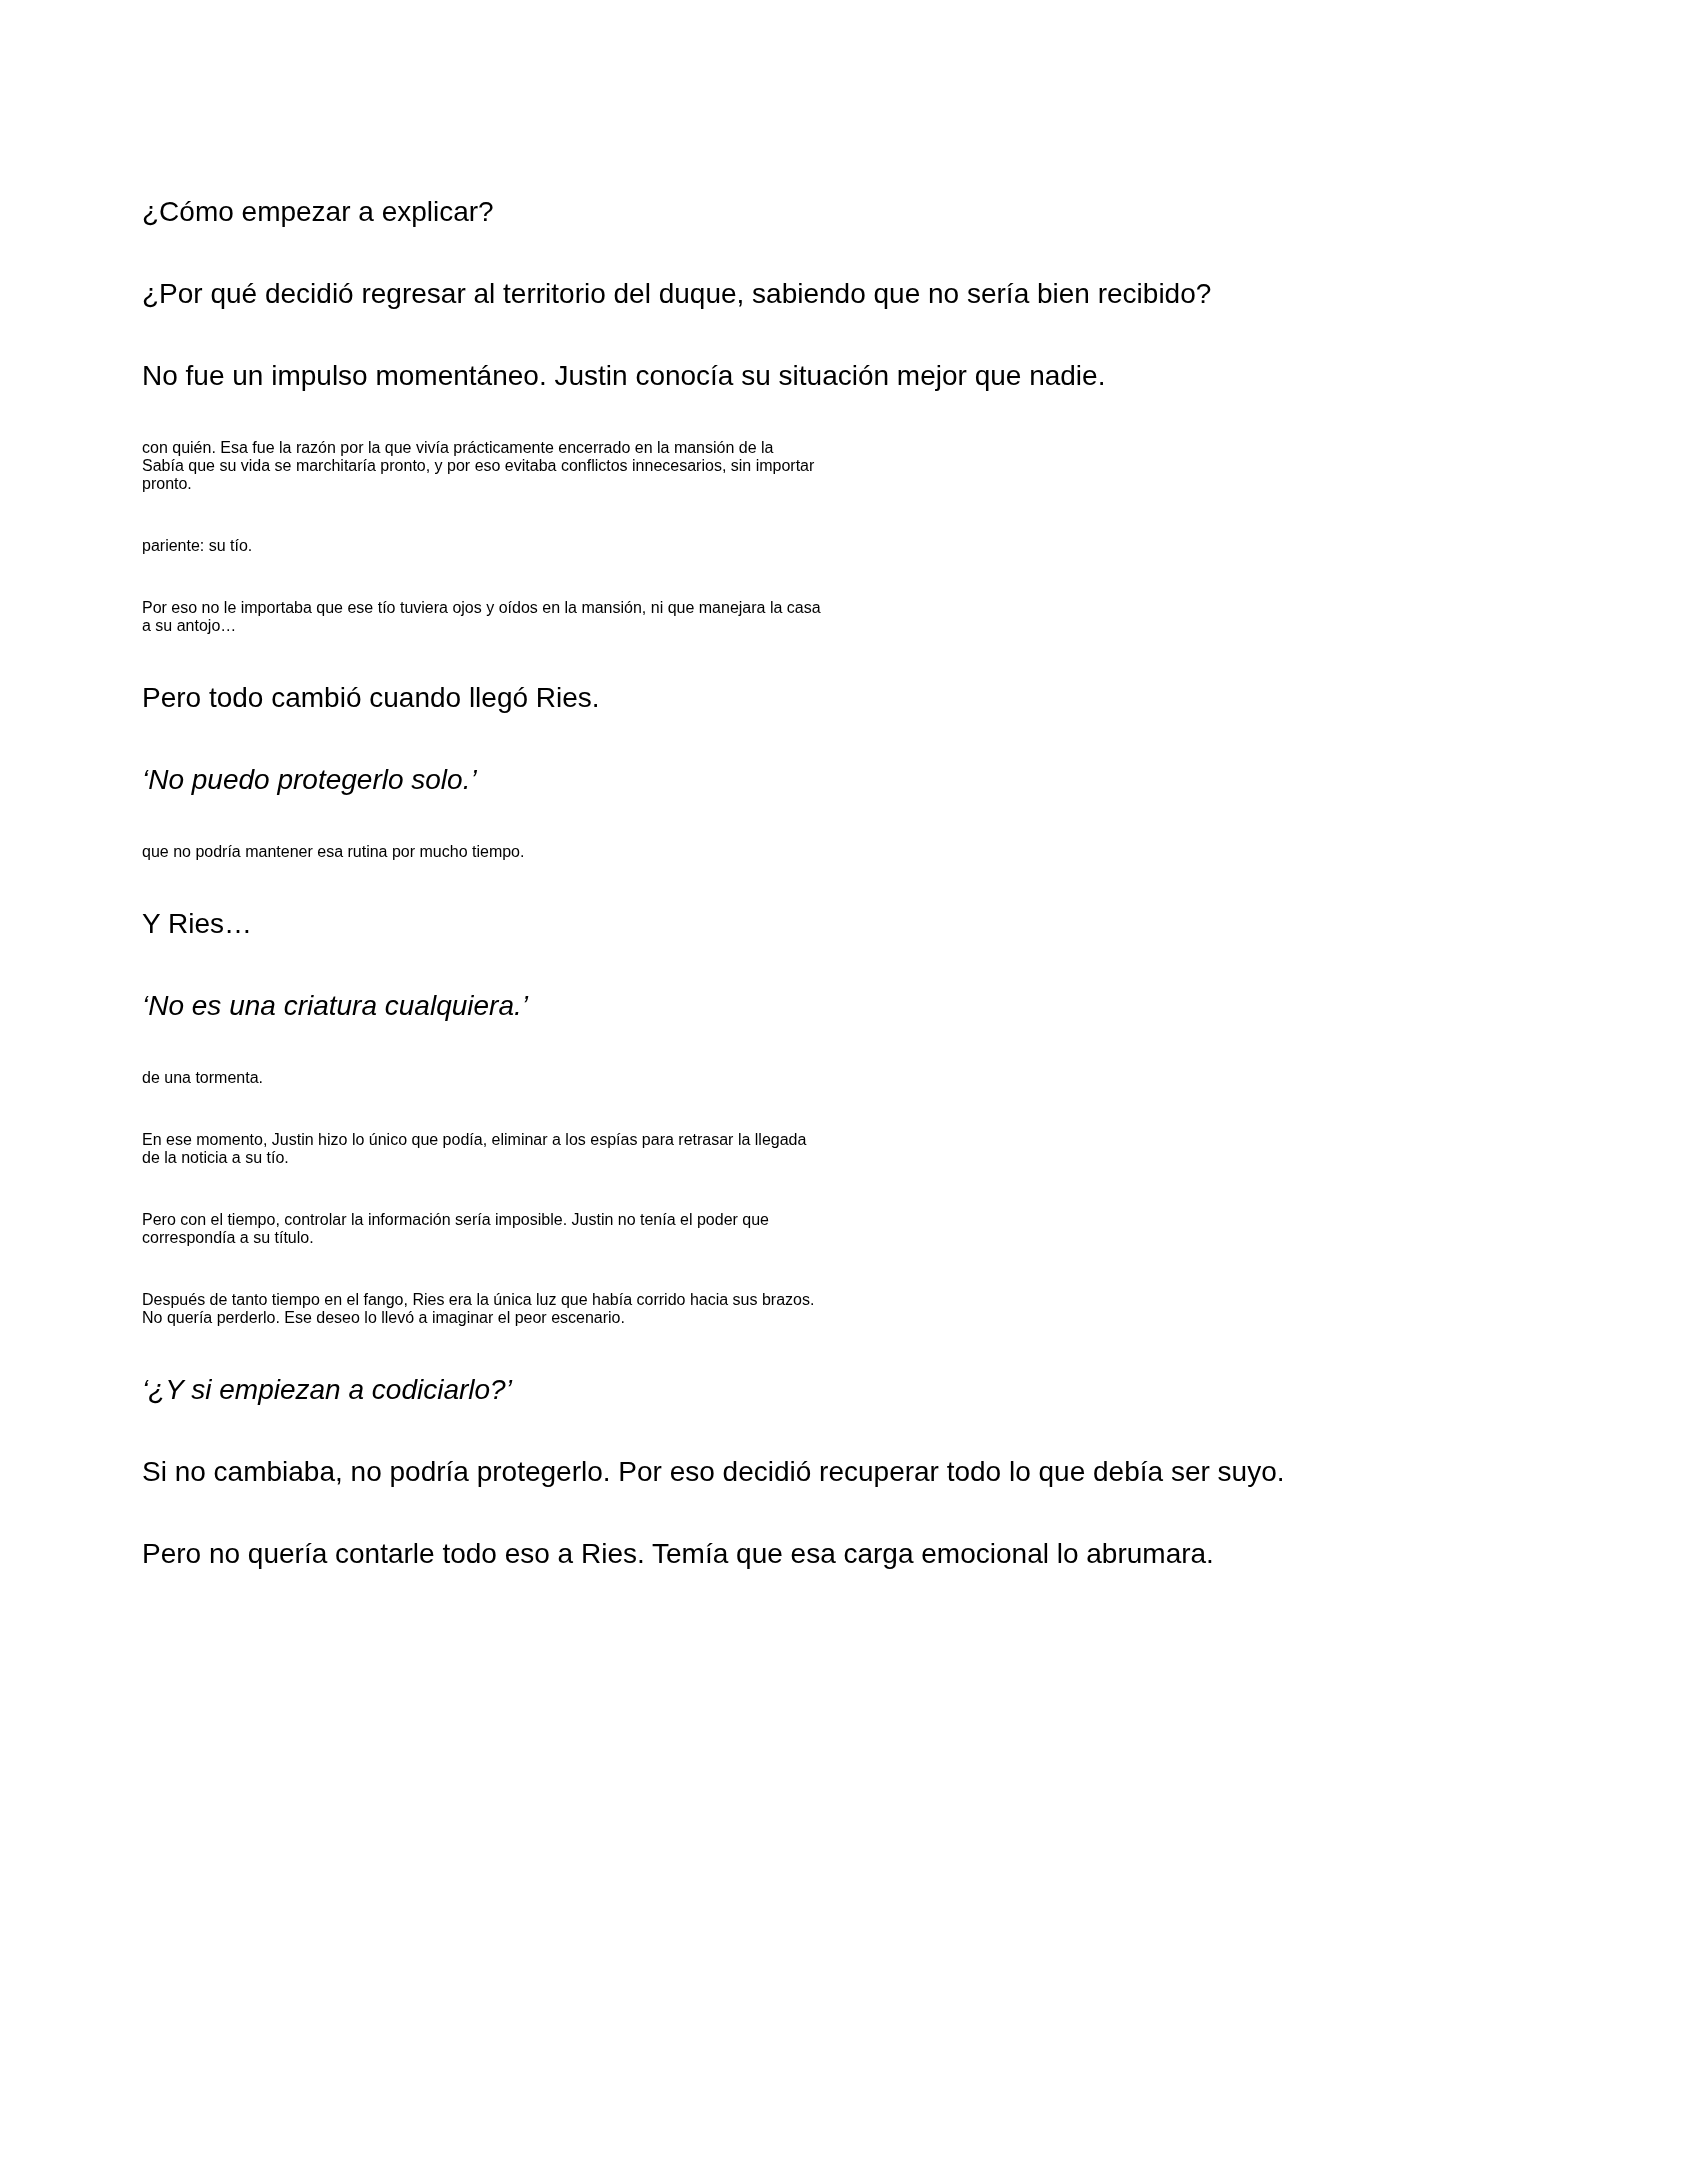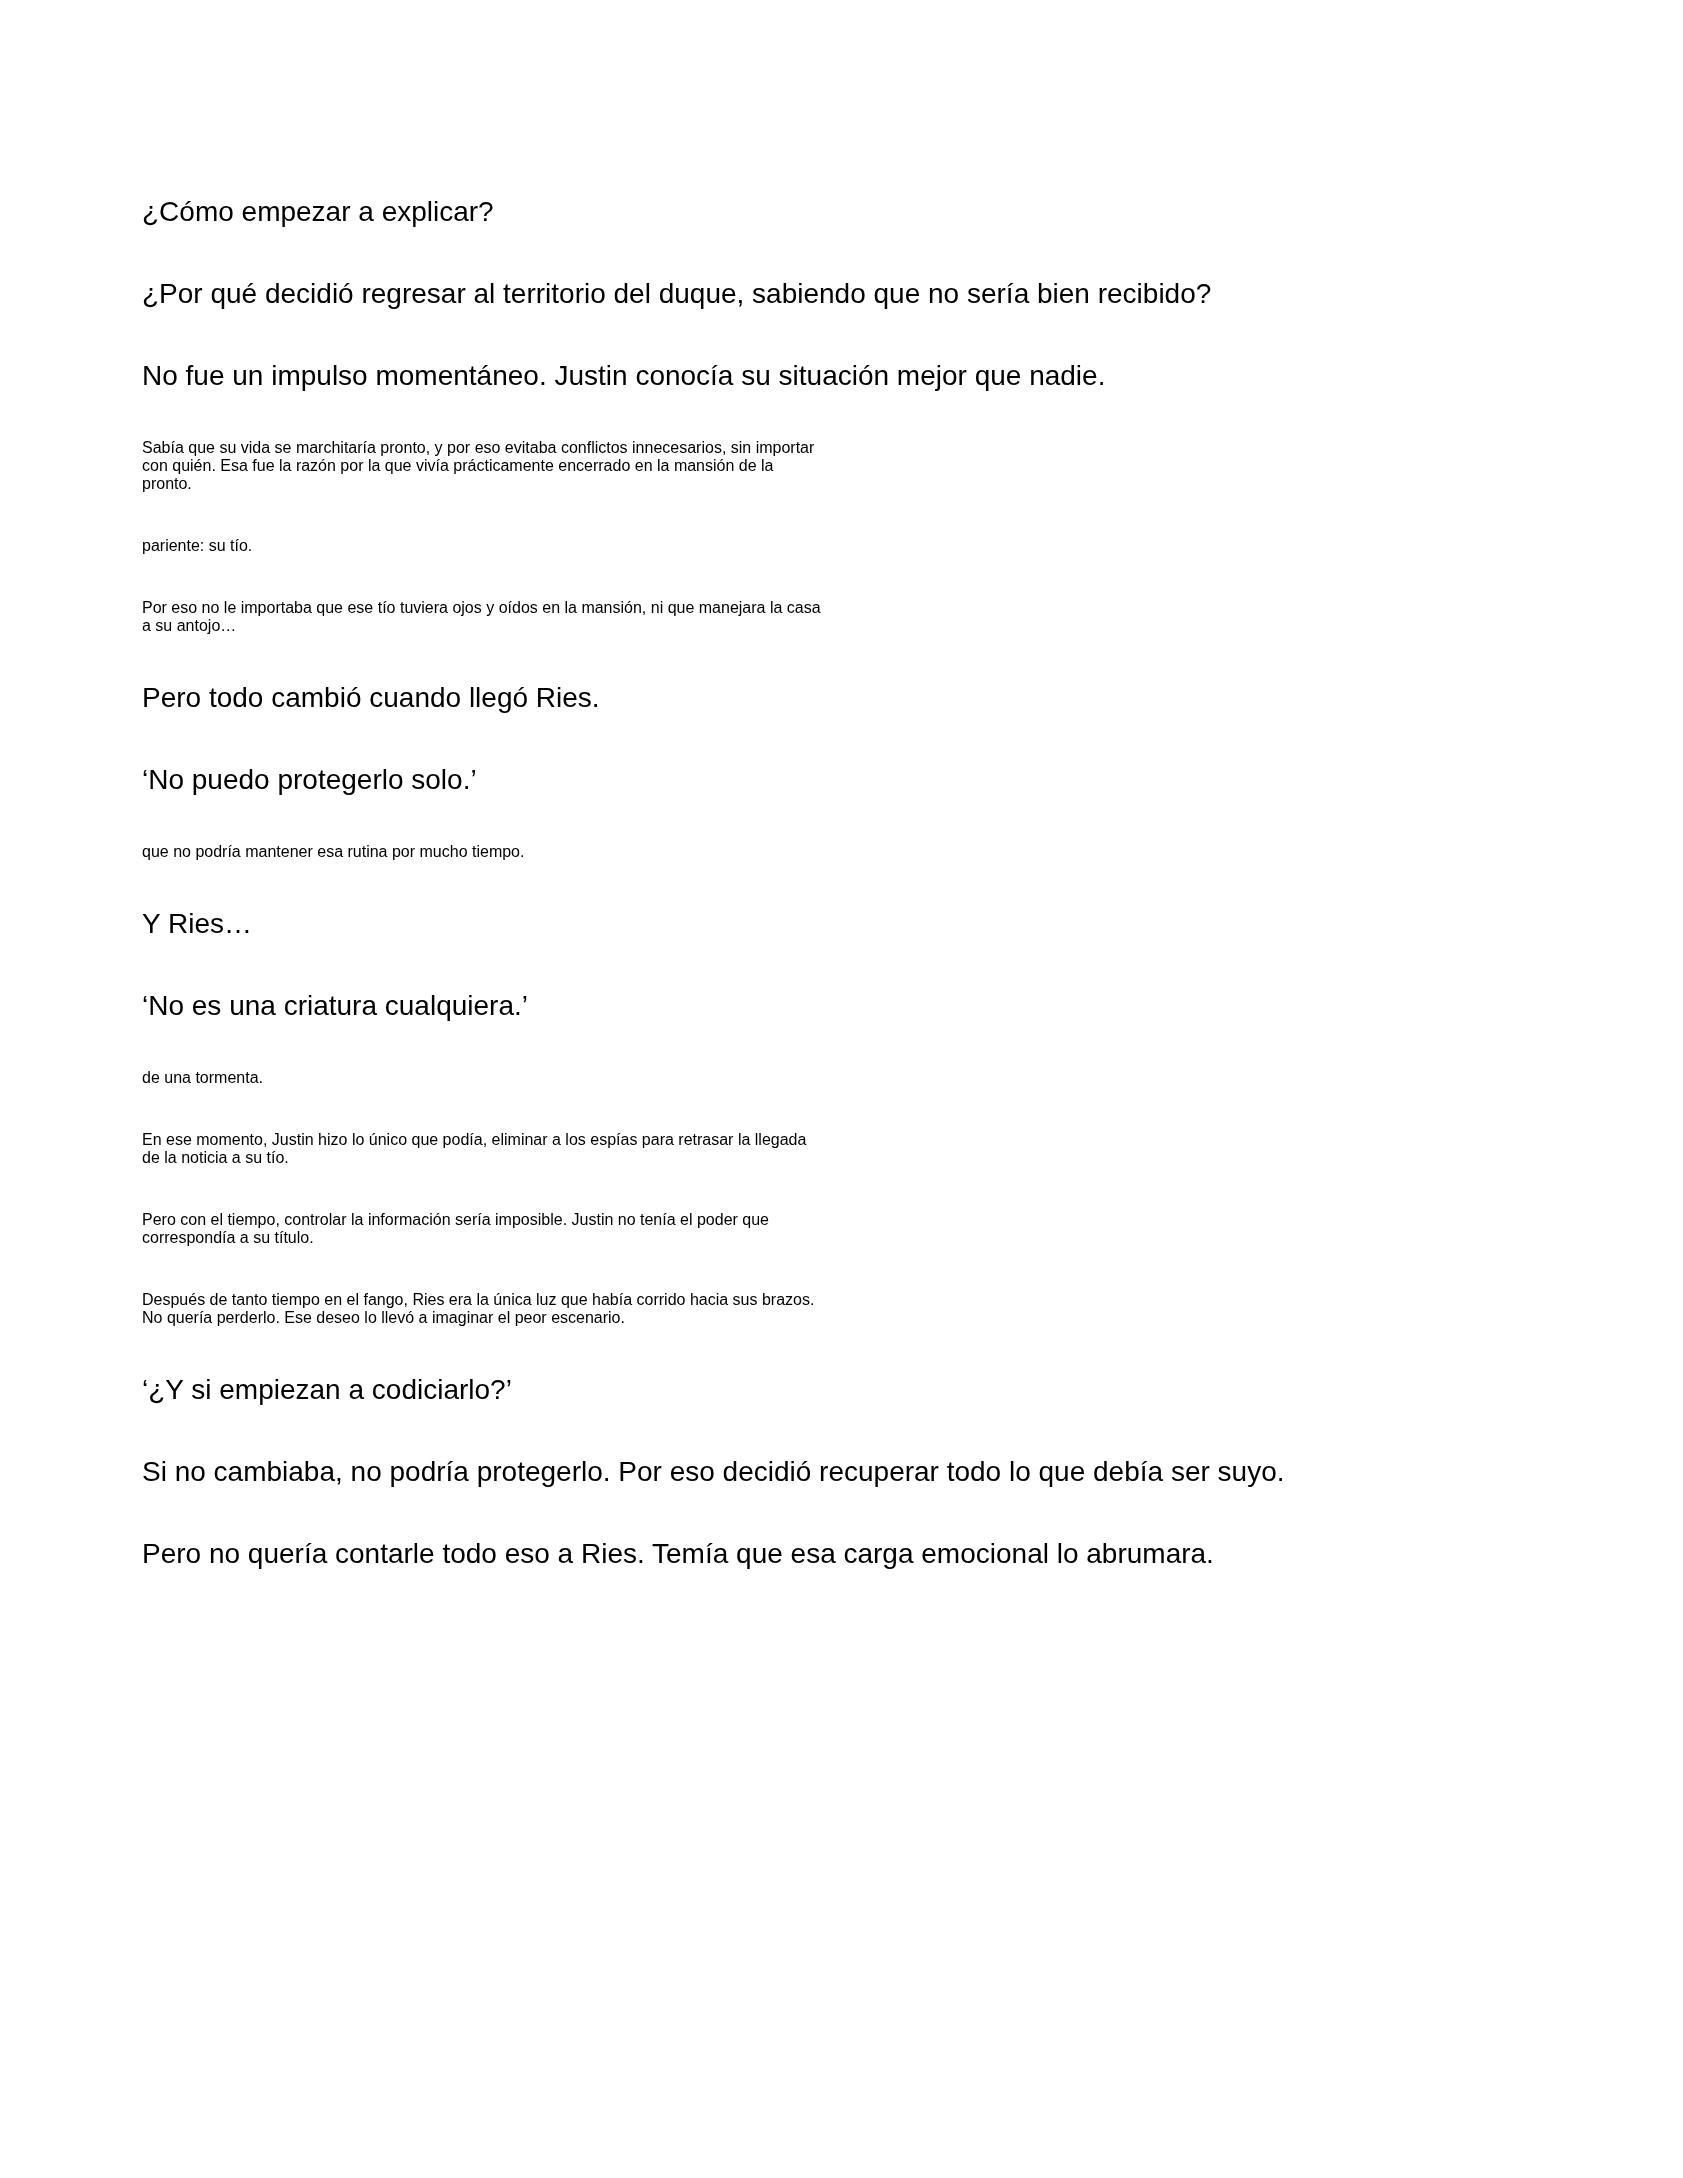--- a/index.html
+++ b/index.html
@@ -24,20 +24,21 @@
   }
   .content p {
     margin: 0 0 44px 0;
     padding: 0;
     font-size: 28px;
     line-height: 38px;
     font-style: normal;
     letter-spacing: 0;
   }
   .content p.italic {
+    font-style: italic;
   }
   .content .line {
     white-space: nowrap;
   }
 </style>
 </head>
 <body>
 
 <div class="page">
   <div class="content">
@@ -49,22 +50,22 @@
     <p>
       <span class="line">¿Por qué decidió regresar al territorio del duque, sabiendo que no sería bien recibido?</span>
     </p>
 
     <p>
       <span class="line">No fue un impulso momentáneo. Justin conocía su situación mejor que nadie.</span>
     </p>
 
     <p>
       </p>
+      <div class="line">con quién. Esa fue la razón por la que vivía prácticamente encerrado en la mansión de la</div>
       <div class="line">Sabía que su vida se marchitaría pronto, y por eso evitaba conflictos innecesarios, sin importar</div>
-      <div class="line">con quién. Esa fue la razón por la que vivía prácticamente encerrado en la mansión de la</div>
       <div class="line">pronto.</div>
     <p></p>
 
     <p>
       </p>
       <div class="line">pariente: su tío.</div>
     <p></p>
 
     <p>
       </p>

